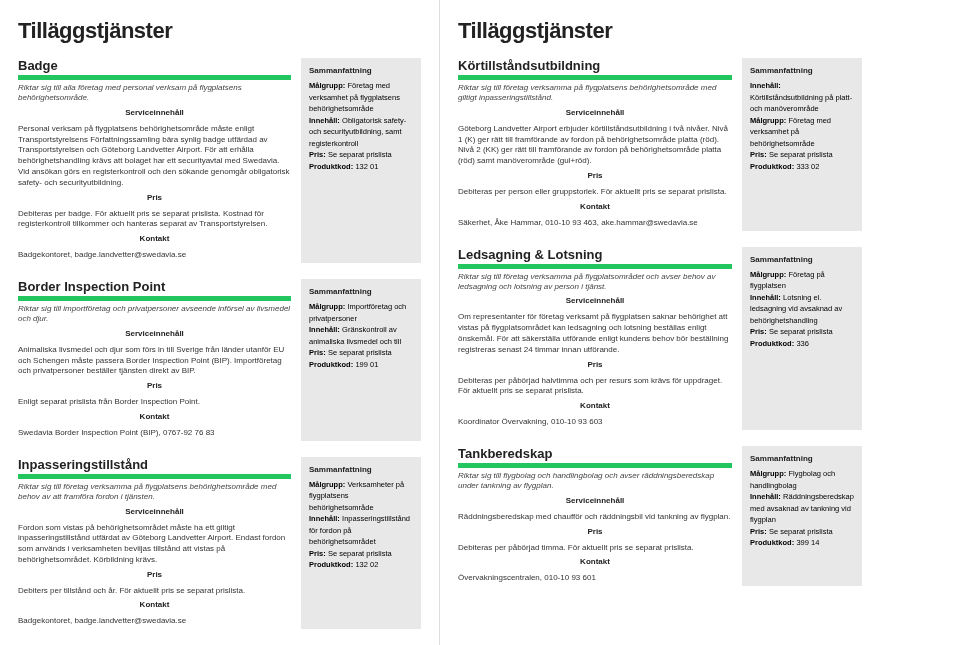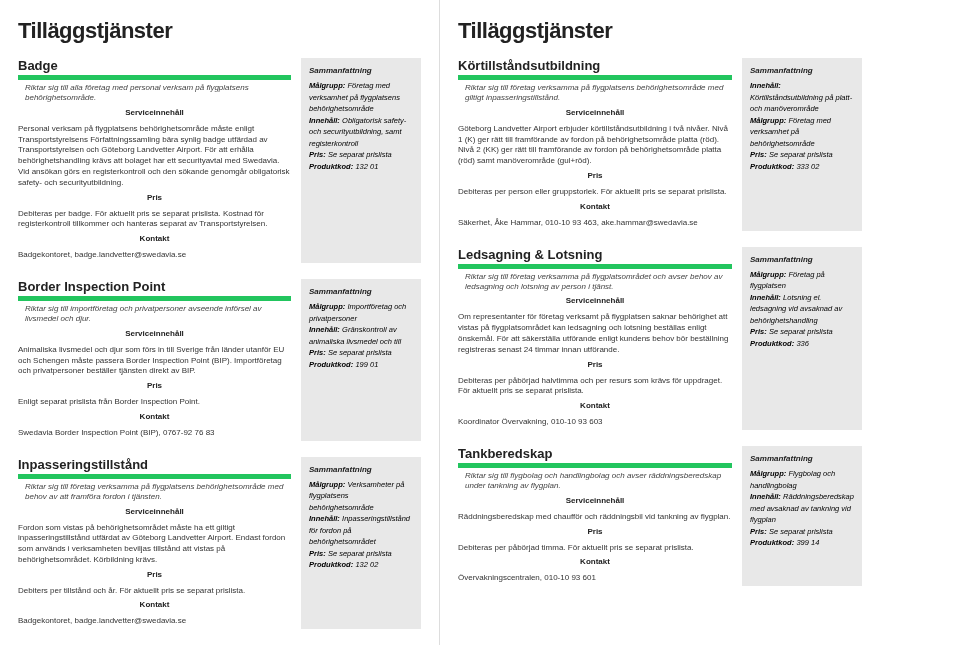--- a/index.html
+++ b/index.html
@@ -40,37 +40,35 @@
       flex: 1;
       min-width: 0;
     }
     .section-summary {
       width: 120px;
       flex-shrink: 0;
       background: #e8e8e8;
       padding: 7px 8px;
       font-size: 8px;
       line-height: 1.4;
-      font-style: italic;
     }
     .section-title {
       font-size: 13px;
       font-weight: bold;
       color: #222;
       margin-bottom: 3px;
       border-bottom: 5px solid #22c55e;
       padding-bottom: 2px;
     }
     .section-tagline {
       font-size: 8px;
       color: #444;
       font-style: italic;
       margin-bottom: 4px;
       line-height: 1.3;
-      margin-left: 7px;
     }
     .sub-heading {
       font-size: 8px;
       font-weight: bold;
       color: #222;
       margin-bottom: 2px;
       margin-top: 4px;
       text-align: center;
     }
     .body-text {

